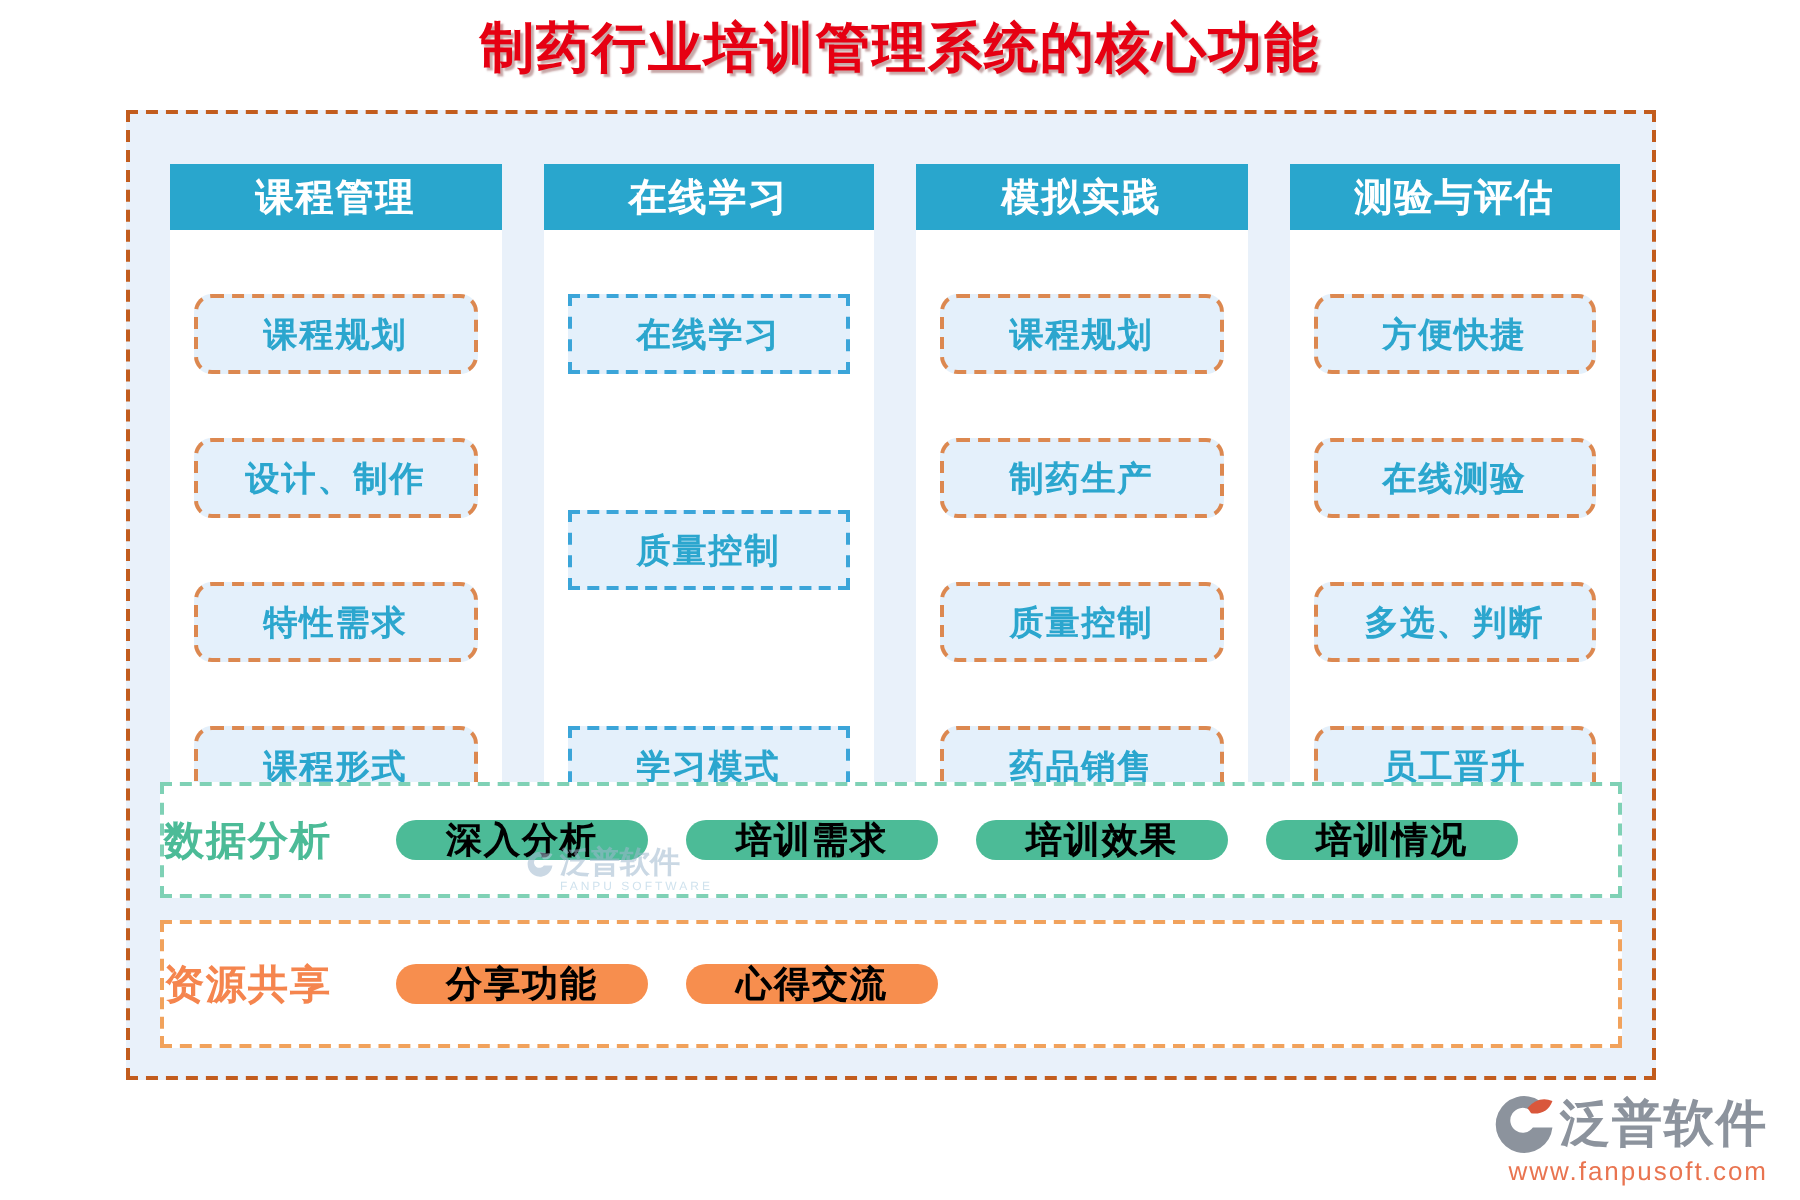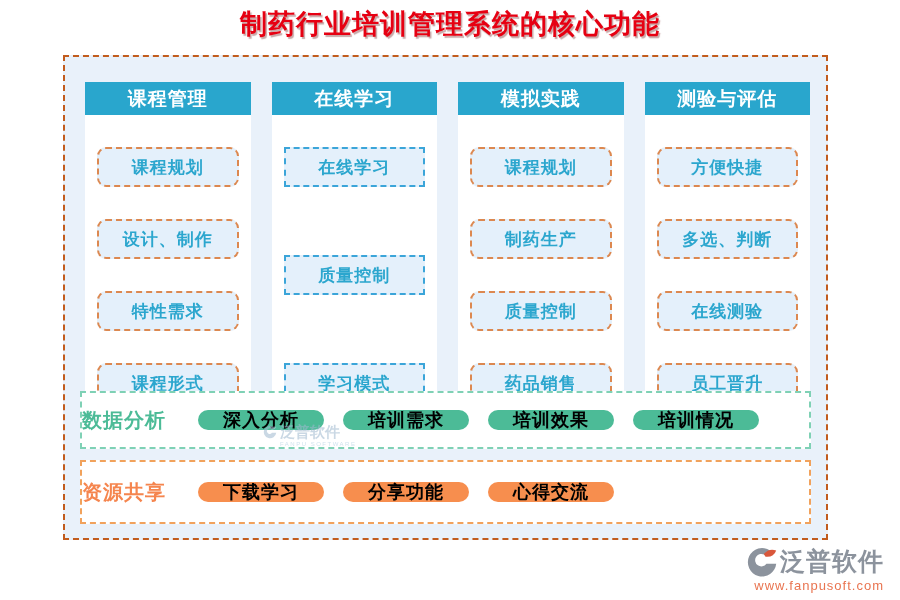--- a/index.html
+++ b/index.html
@@ -89,41 +89,40 @@
             <div class="item item-orange">课程规划</div>
             <div class="item item-orange">制药生产</div>
             <div class="item item-orange">质量控制</div>
             <div class="item item-orange">药品销售</div>
           </div>
         </div>
         <div class="column">
           <div class="col-header">测验与评估</div>
           <div class="col-body">
             <div class="item item-orange">方便快捷</div>
+            <div class="item item-orange">在线测验</div>
             <div class="item item-orange">多选、判断</div>
-            <div class="item item-orange">在线测验</div>
             <div class="item item-orange">员工晋升</div>
           </div>
         </div>
       </div>
 
     <div class="bottom-row row-green">
       <div class="row-label">数据分析</div>
       <div class="pills">
           <div class="pill">深入分析</div>
           <div class="pill">培训需求</div>
           <div class="pill">培训效果</div>
           <div class="pill">培训情况</div>
         </div>
     </div>
 
     <div class="bottom-row row-orange">
       <div class="row-label">资源共享</div>
       <div class="pills">
-          <div class="pill">下载学习</div>
           <div class="pill">分享功能</div>
           <div class="pill">心得交流</div>
         </div>
     </div>
 
   </div>
 
   <div class="watermark">
     <div class="wm-top">
       <svg class="wm-ico" viewBox="0 0 36 36">

